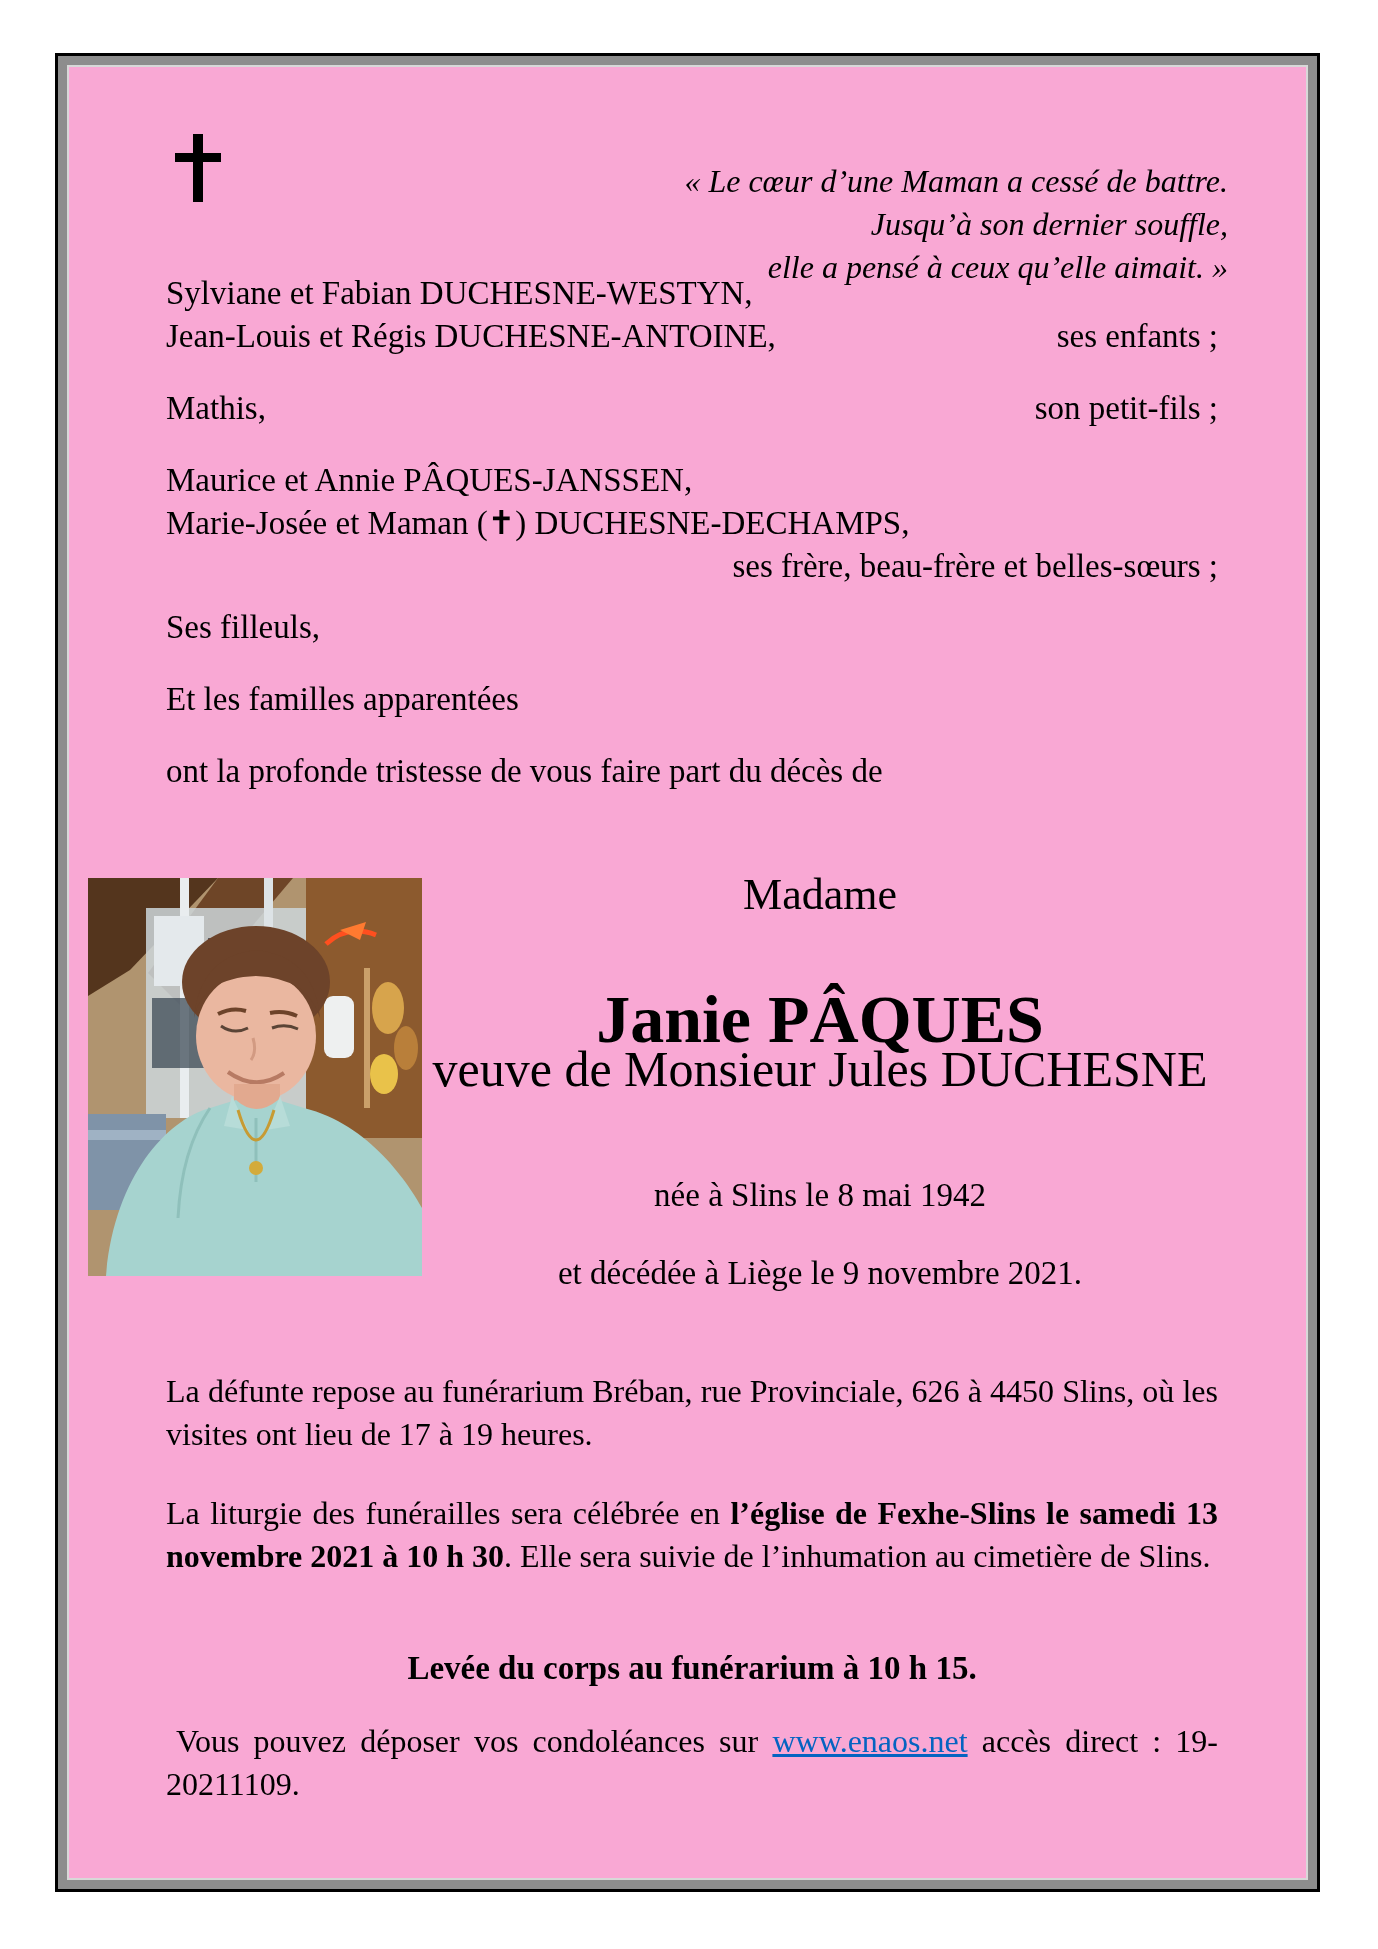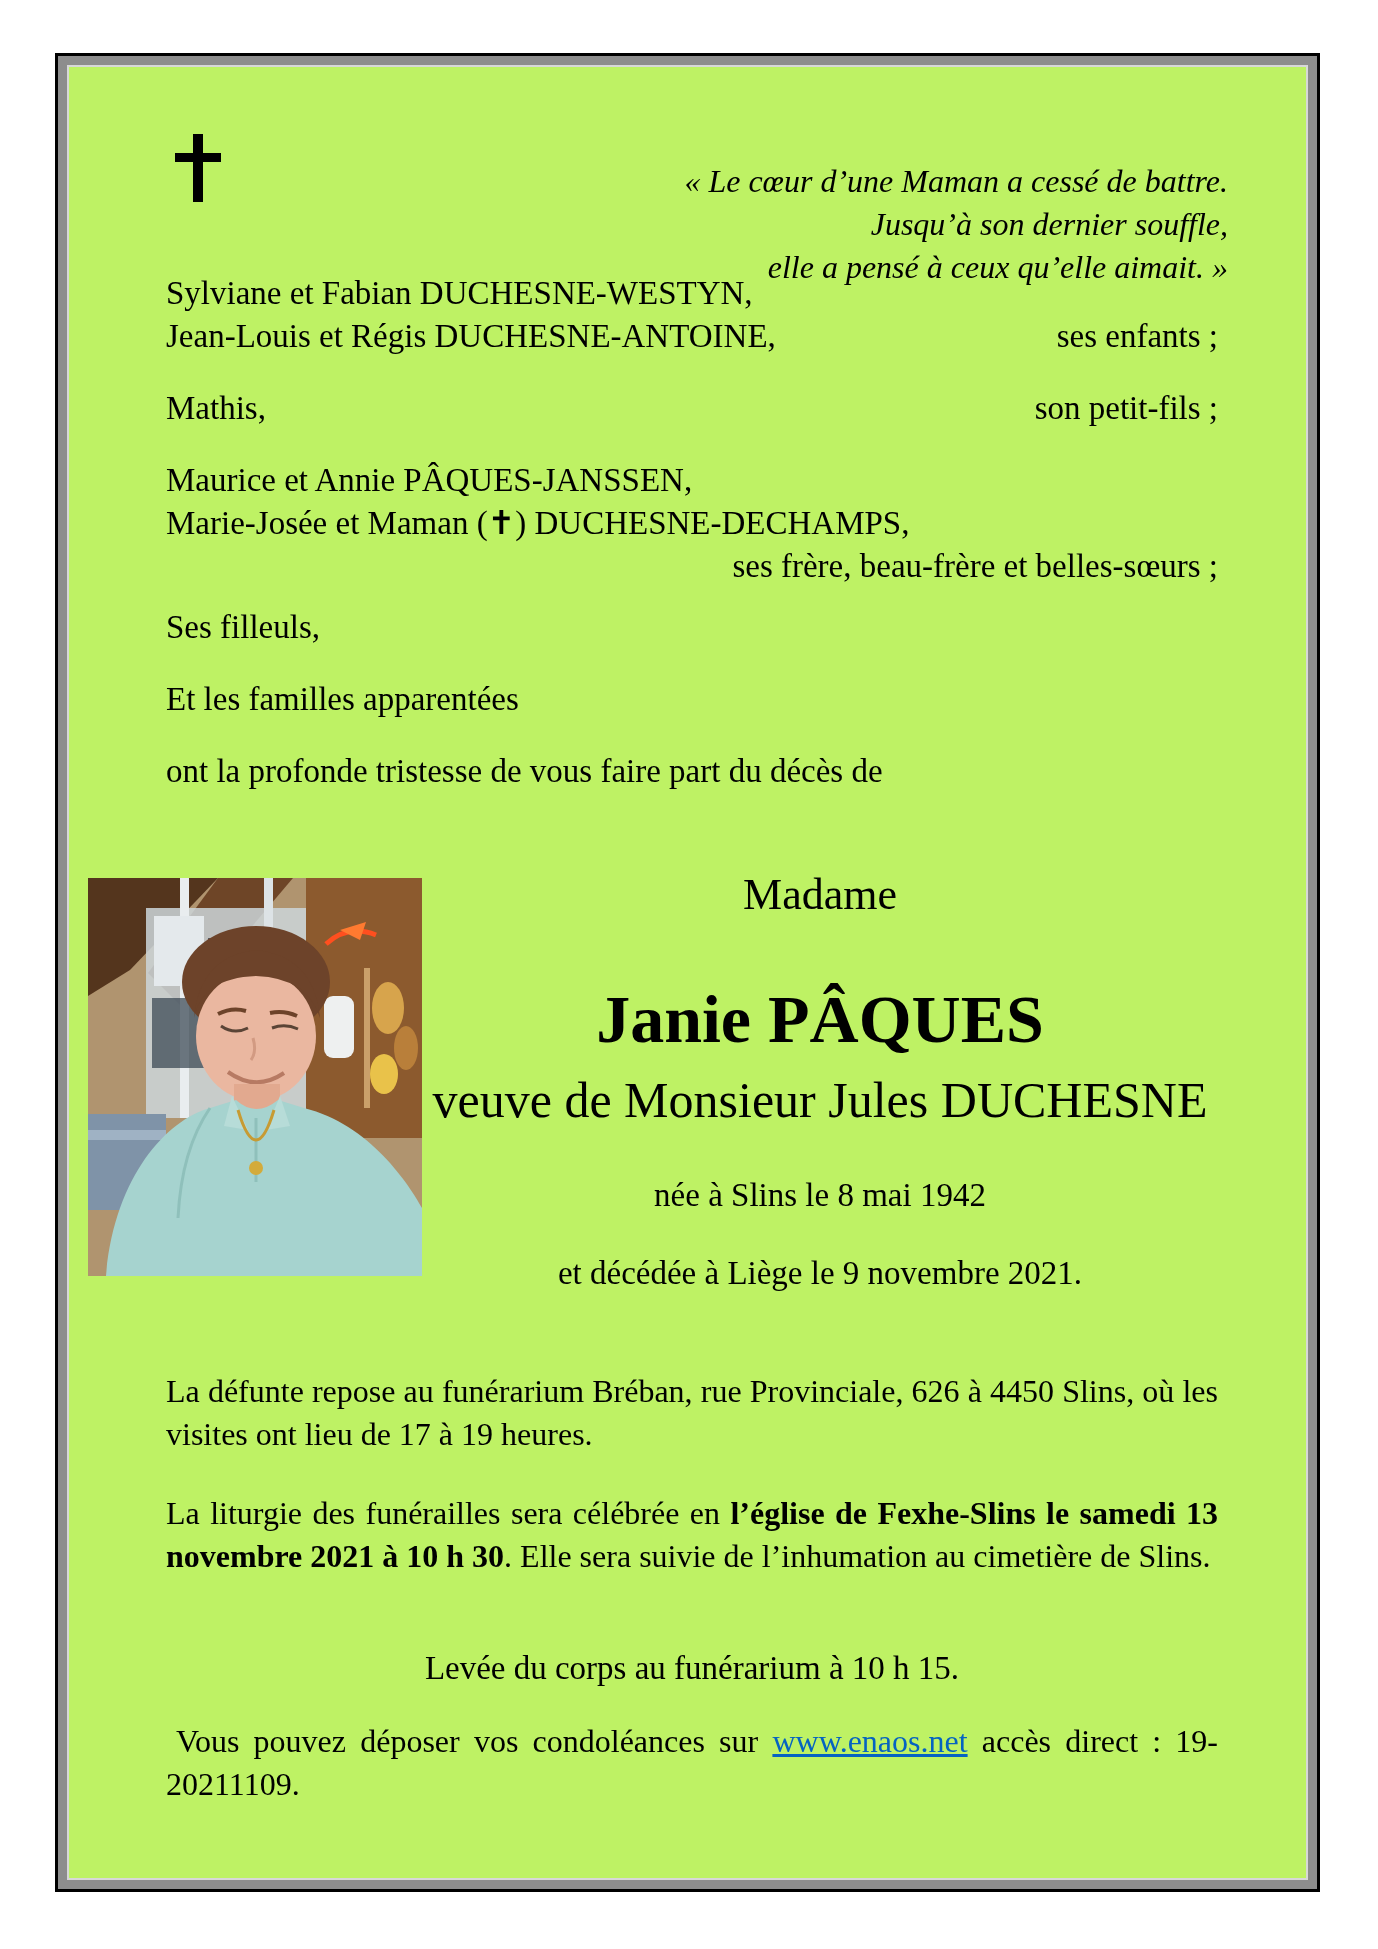--- a/index.html
+++ b/index.html
@@ -8,21 +8,21 @@
     width:1378px;height:1949px;
     background:#ffffff;
     font-family:"Liberation Serif","DejaVu Serif",serif;
     color:#000;
     overflow:hidden;
   }
   
   .card{
     position:absolute;left:55px;top:53px;width:1265px;height:1839px;
     box-sizing:border-box;
-    background:#bef264;
+    background:#f9a8d4;
     border:3px solid #000000;
     box-shadow:inset 0 0 0 9px #8d8d8d, inset 0 0 0 11px #d8d8d8;
   }
   
   .cross{position:absolute;left:117px;top:76px;width:46px;height:70px;}
   .cross::before{content:"";position:absolute;left:18px;top:2px;width:10px;height:68px;background:#000;}
   .cross::after{content:"";position:absolute;left:0;top:21px;width:46px;height:9px;background:#000;}
   
   .quote{
     position:absolute;right:89px;top:104px;
@@ -39,33 +39,33 @@
   .row .right{white-space:nowrap;text-align:left;margin-left:auto;}
   .mt-group{margin-top:29px;}
   .mt-small{margin-top:18px;}
   
   .photo{position:absolute;left:30px;top:822px;width:334px;height:398px;overflow:hidden;}
   .photo svg{display:block;}
   
   .cline{position:absolute;left:364px;width:796px;text-align:center;white-space:nowrap;}
   .madame{top:814px;font-size:44px;line-height:50px;}
   .defname{top:928px;font-size:68px;line-height:70px;font-weight:bold;}
-  .widow{top:1019px;font-size:50px;line-height:50px;}
+  .widow{top:988px;font-size:50px;line-height:50px;}
   .birth{top:1122px;font-size:33px;line-height:34px;}
   .death{top:1200px;font-size:33px;line-height:34px;}
   
   .para{
     position:absolute;left:108px;width:1052px;
     font-size:32px;line-height:43px;text-align:justify;
   }
   .para.repose{top:1314px;}
   .para.liturgy{top:1436px;}
   .levee{
     position:absolute;left:108px;width:1052px;top:1591px;
-    font-size:33px;line-height:43px;text-align:center;
+    font-size:33px;line-height:43px;text-align:center;font-weight:bold;
   }
   .para.condolences{top:1664px;text-indent:10px;}
   .bold{font-weight:bold;}
   a.weblink{color:#0563C1;text-decoration:underline;cursor:pointer;}
 </style>
 </head>
 <body>
 
 <div class="page">
   <div class="card">

